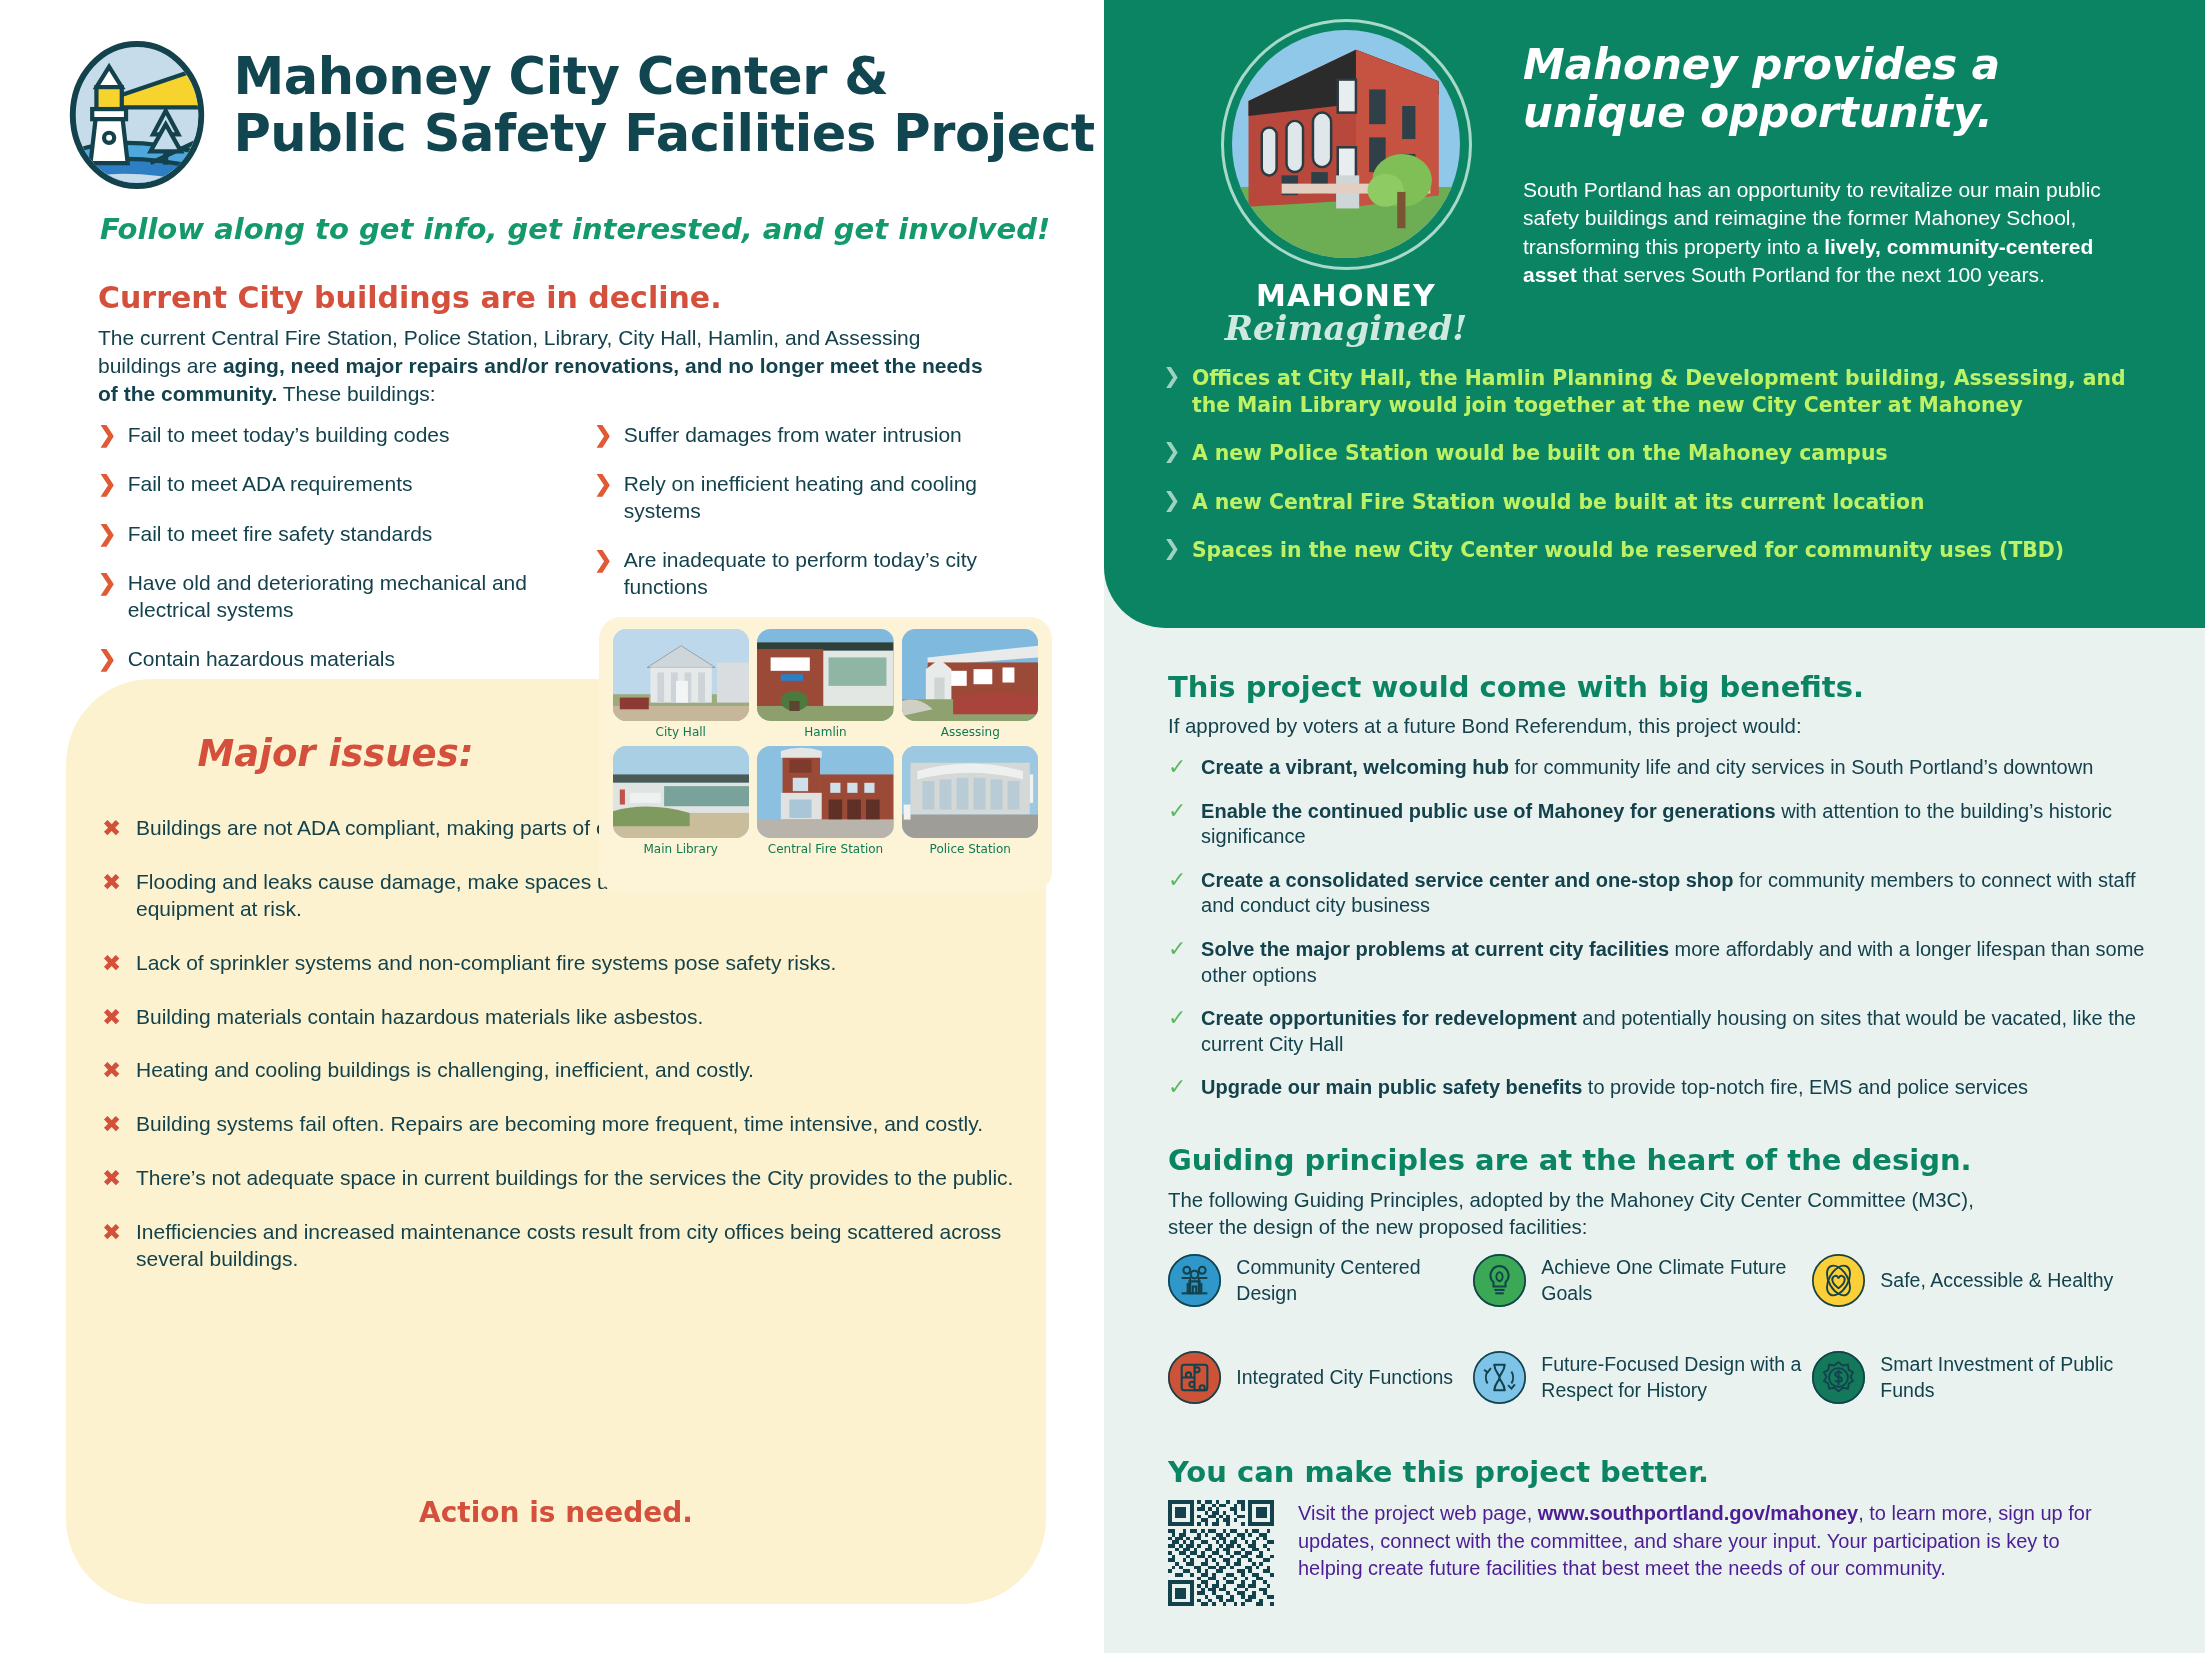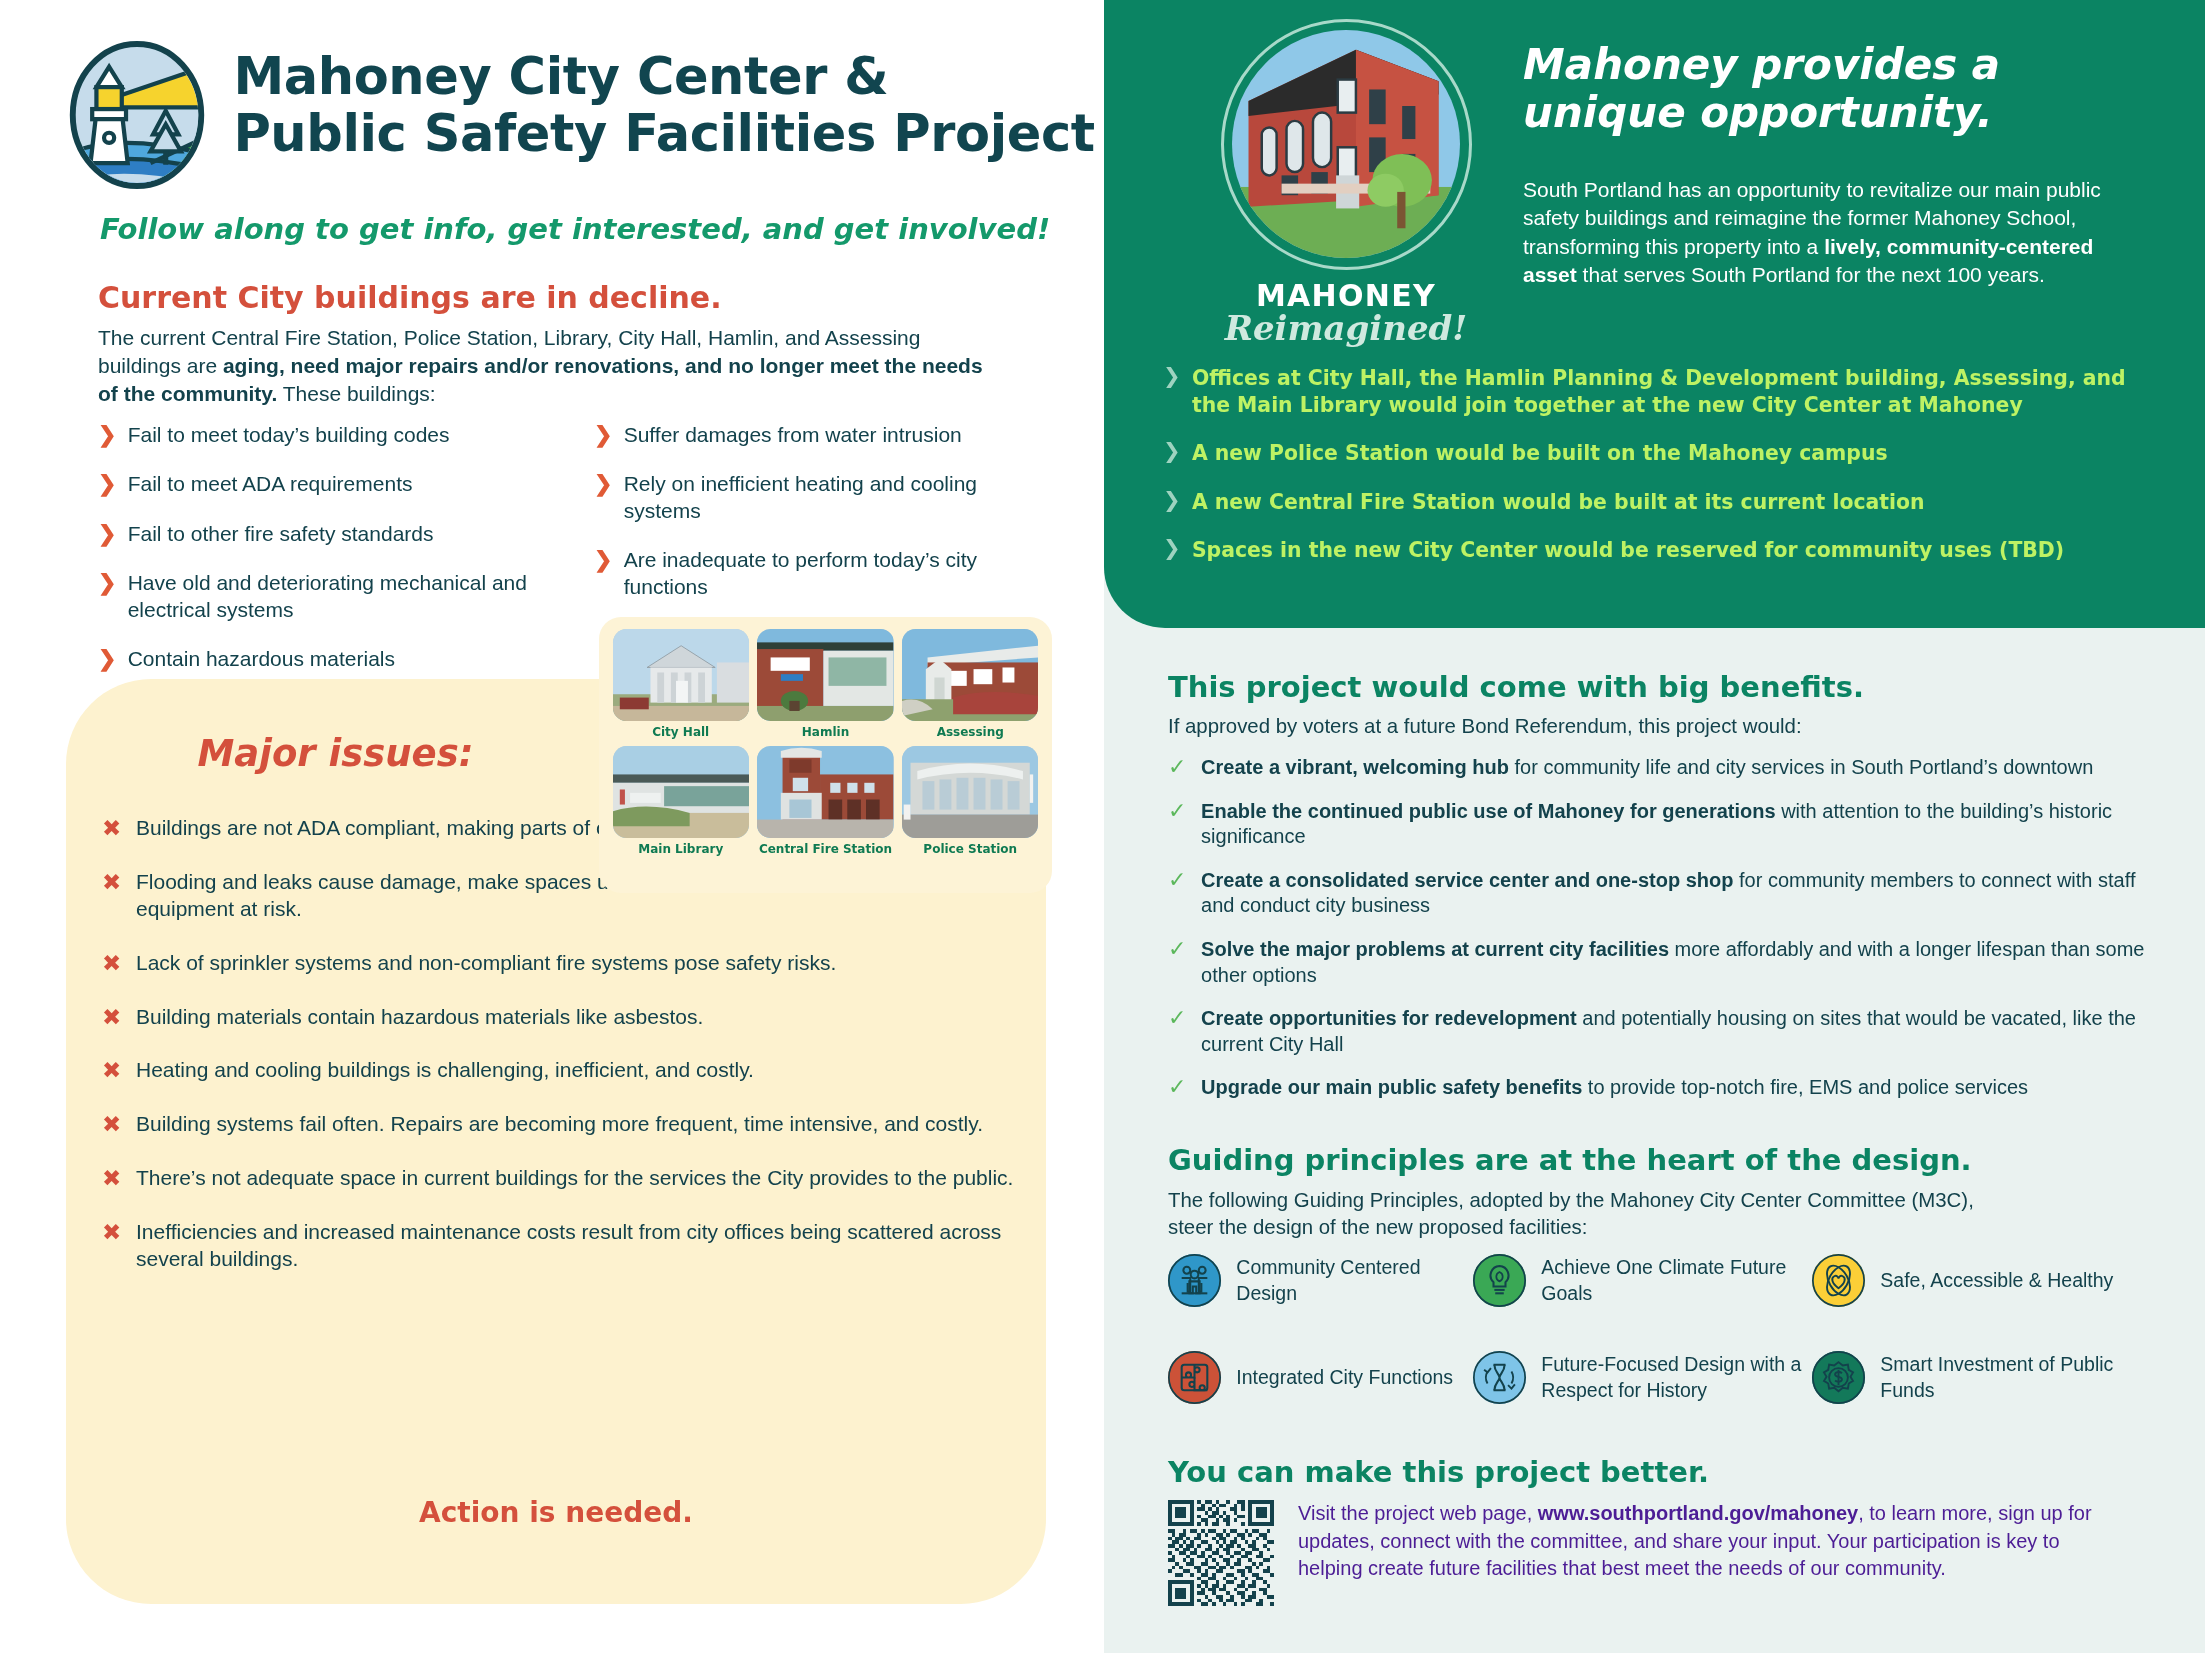--- a/index.html
+++ b/index.html
@@ -61,21 +61,21 @@
     position: absolute; left: 599px; top: 617px; width: 453px; height: 276px;
     background: #fdf3d6; border-radius: 22px; padding: 12px 13.6px;
   }
   .photo-grid { display: grid; grid-template-columns: repeat(3, 1fr); gap: 3.4px 8.5px; }
   .photo-cell { text-align: center; }
   .photo-thumb {
     width: 100%; height: 92px; border-radius: 13.6px; overflow: hidden;
     position: relative; background: #b8cfd9;
   }
   .pc-label {
-    font-family:"DejaVu Sans", sans-serif; font-weight:700;
+    font-family:"DejaVu Sans", sans-serif; font-weight:400;
     font-size: 12px; color: #0f7a52; margin-top: 4.2px; margin-bottom: 3.4px;
     white-space: nowrap;
   }
 
   
   .issues-card {
     position: absolute; left: 66px; top: 679px; width: 980px; height: 925px;
     background: #fdf2cf; border-radius: 85px;
   }
   .issues-title {
@@ -240,21 +240,21 @@
         <div class="b-row">
           <span class="chev">❯</span>
           <span class="b-text">Fail to meet today’s building codes</span>
         </div>
         <div class="b-row">
           <span class="chev">❯</span>
           <span class="b-text">Fail to meet ADA requirements</span>
         </div>
         <div class="b-row">
           <span class="chev">❯</span>
-          <span class="b-text">Fail to other fire safety standards</span>
+          <span class="b-text">Fail to meet fire safety standards</span>
         </div>
         <div class="b-row">
           <span class="chev">❯</span>
           <span class="b-text">Have old and deteriorating mechanical and electrical systems</span>
         </div>
         <div class="b-row">
           <span class="chev">❯</span>
           <span class="b-text">Contain hazardous materials</span>
         </div>
       </div>

